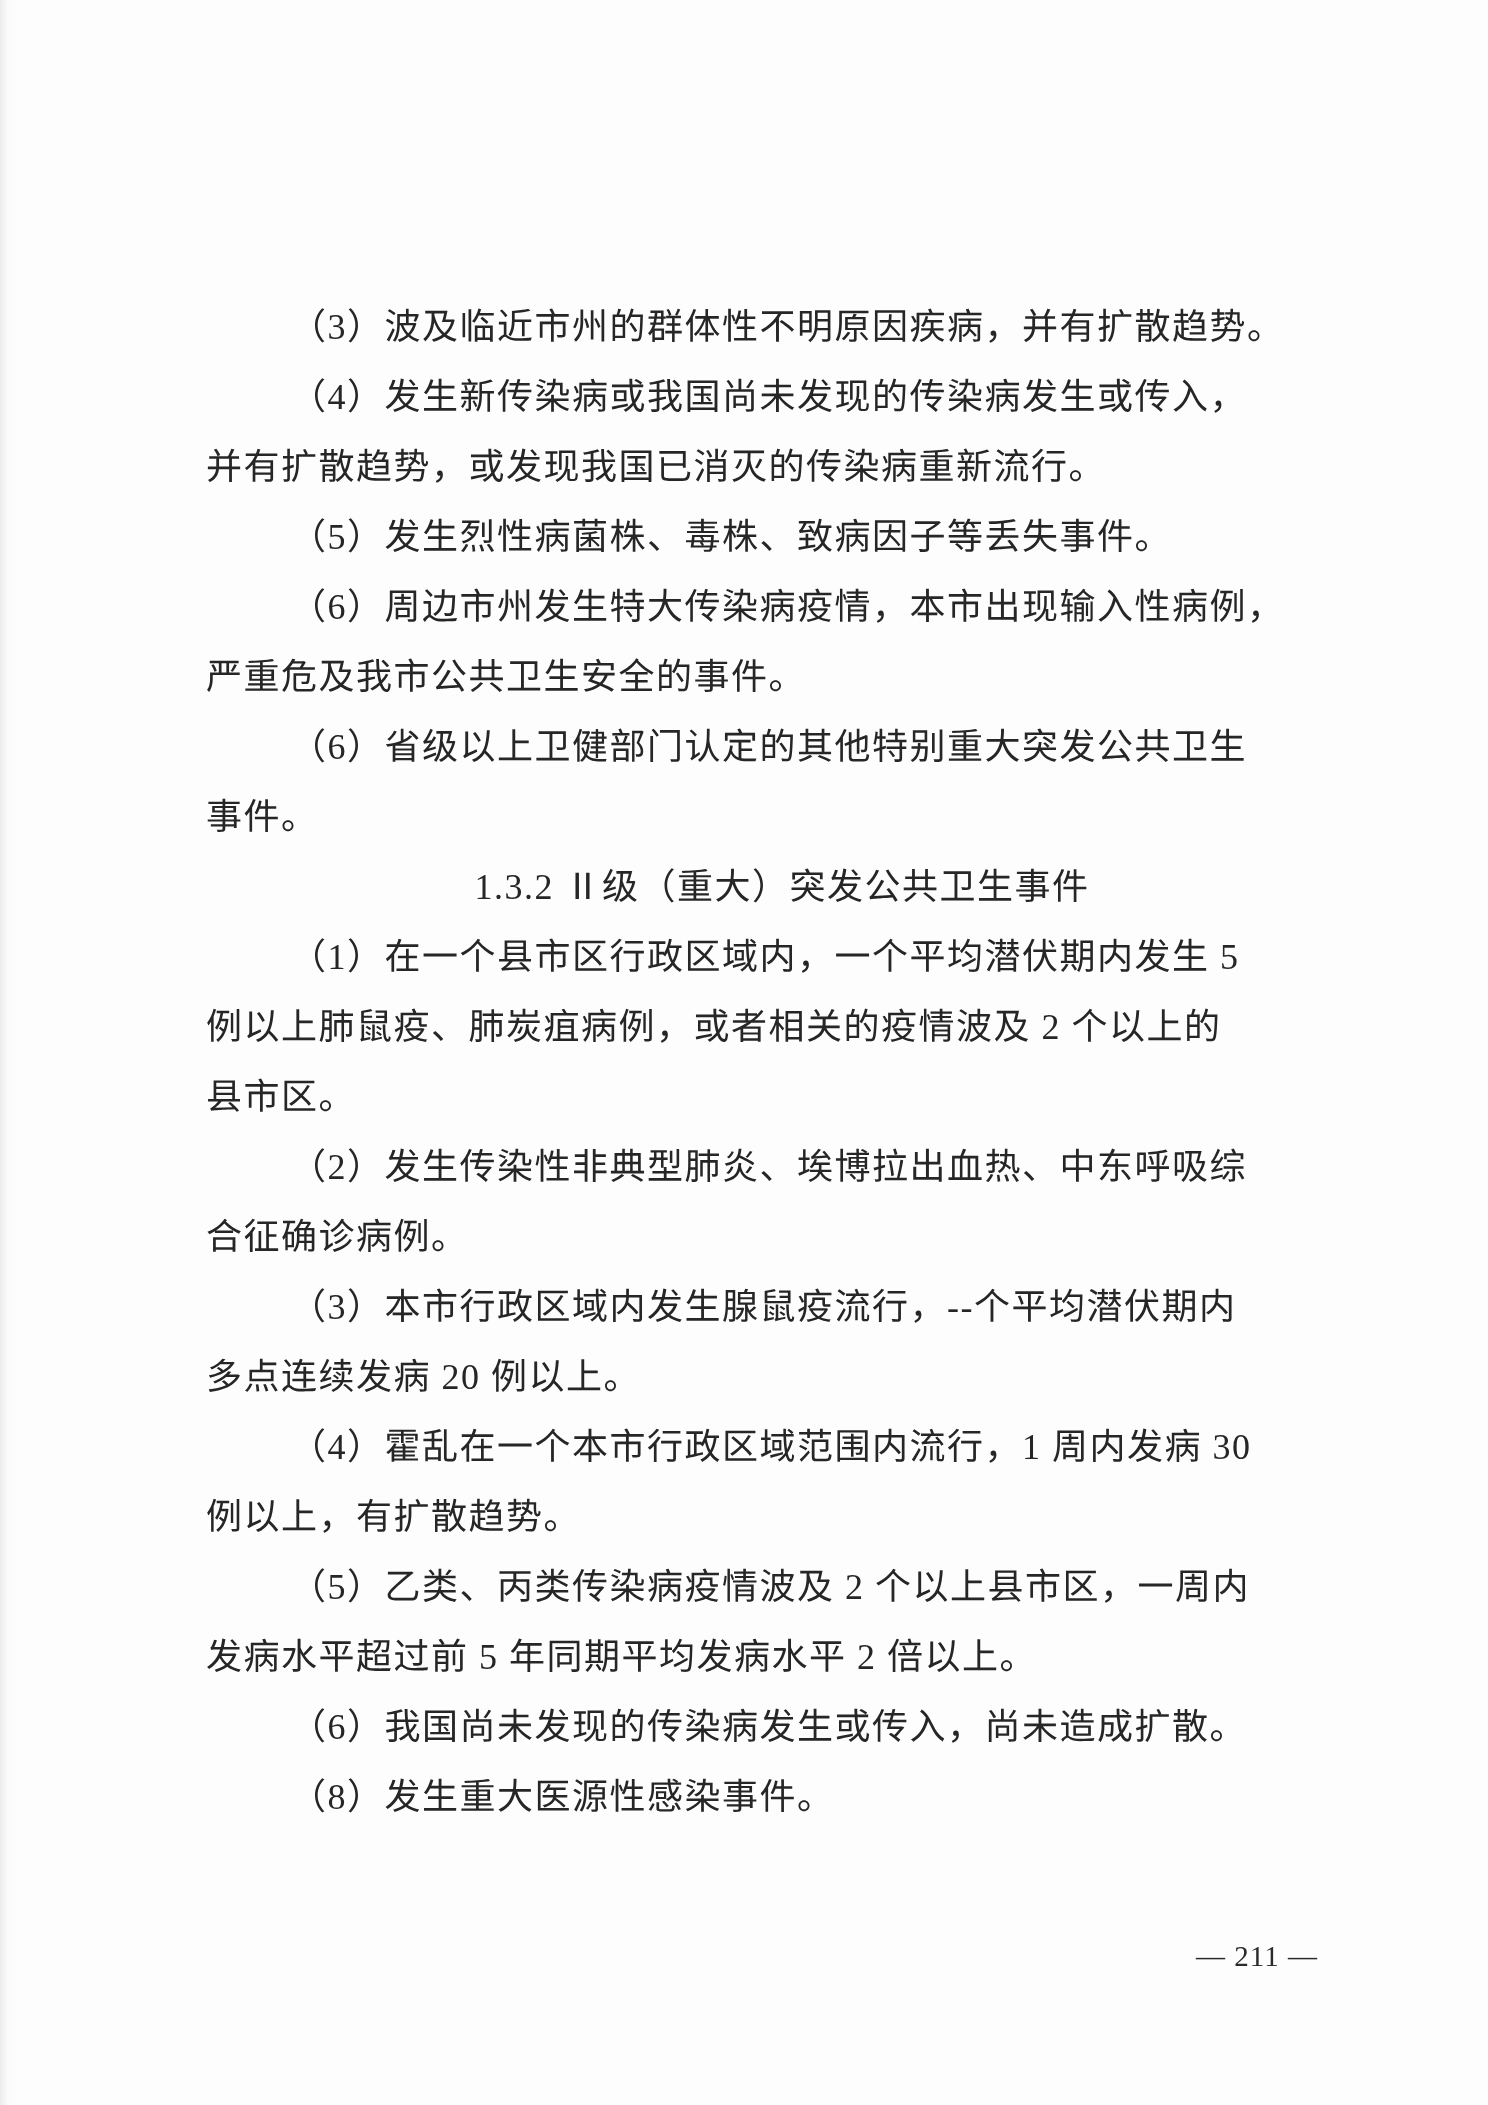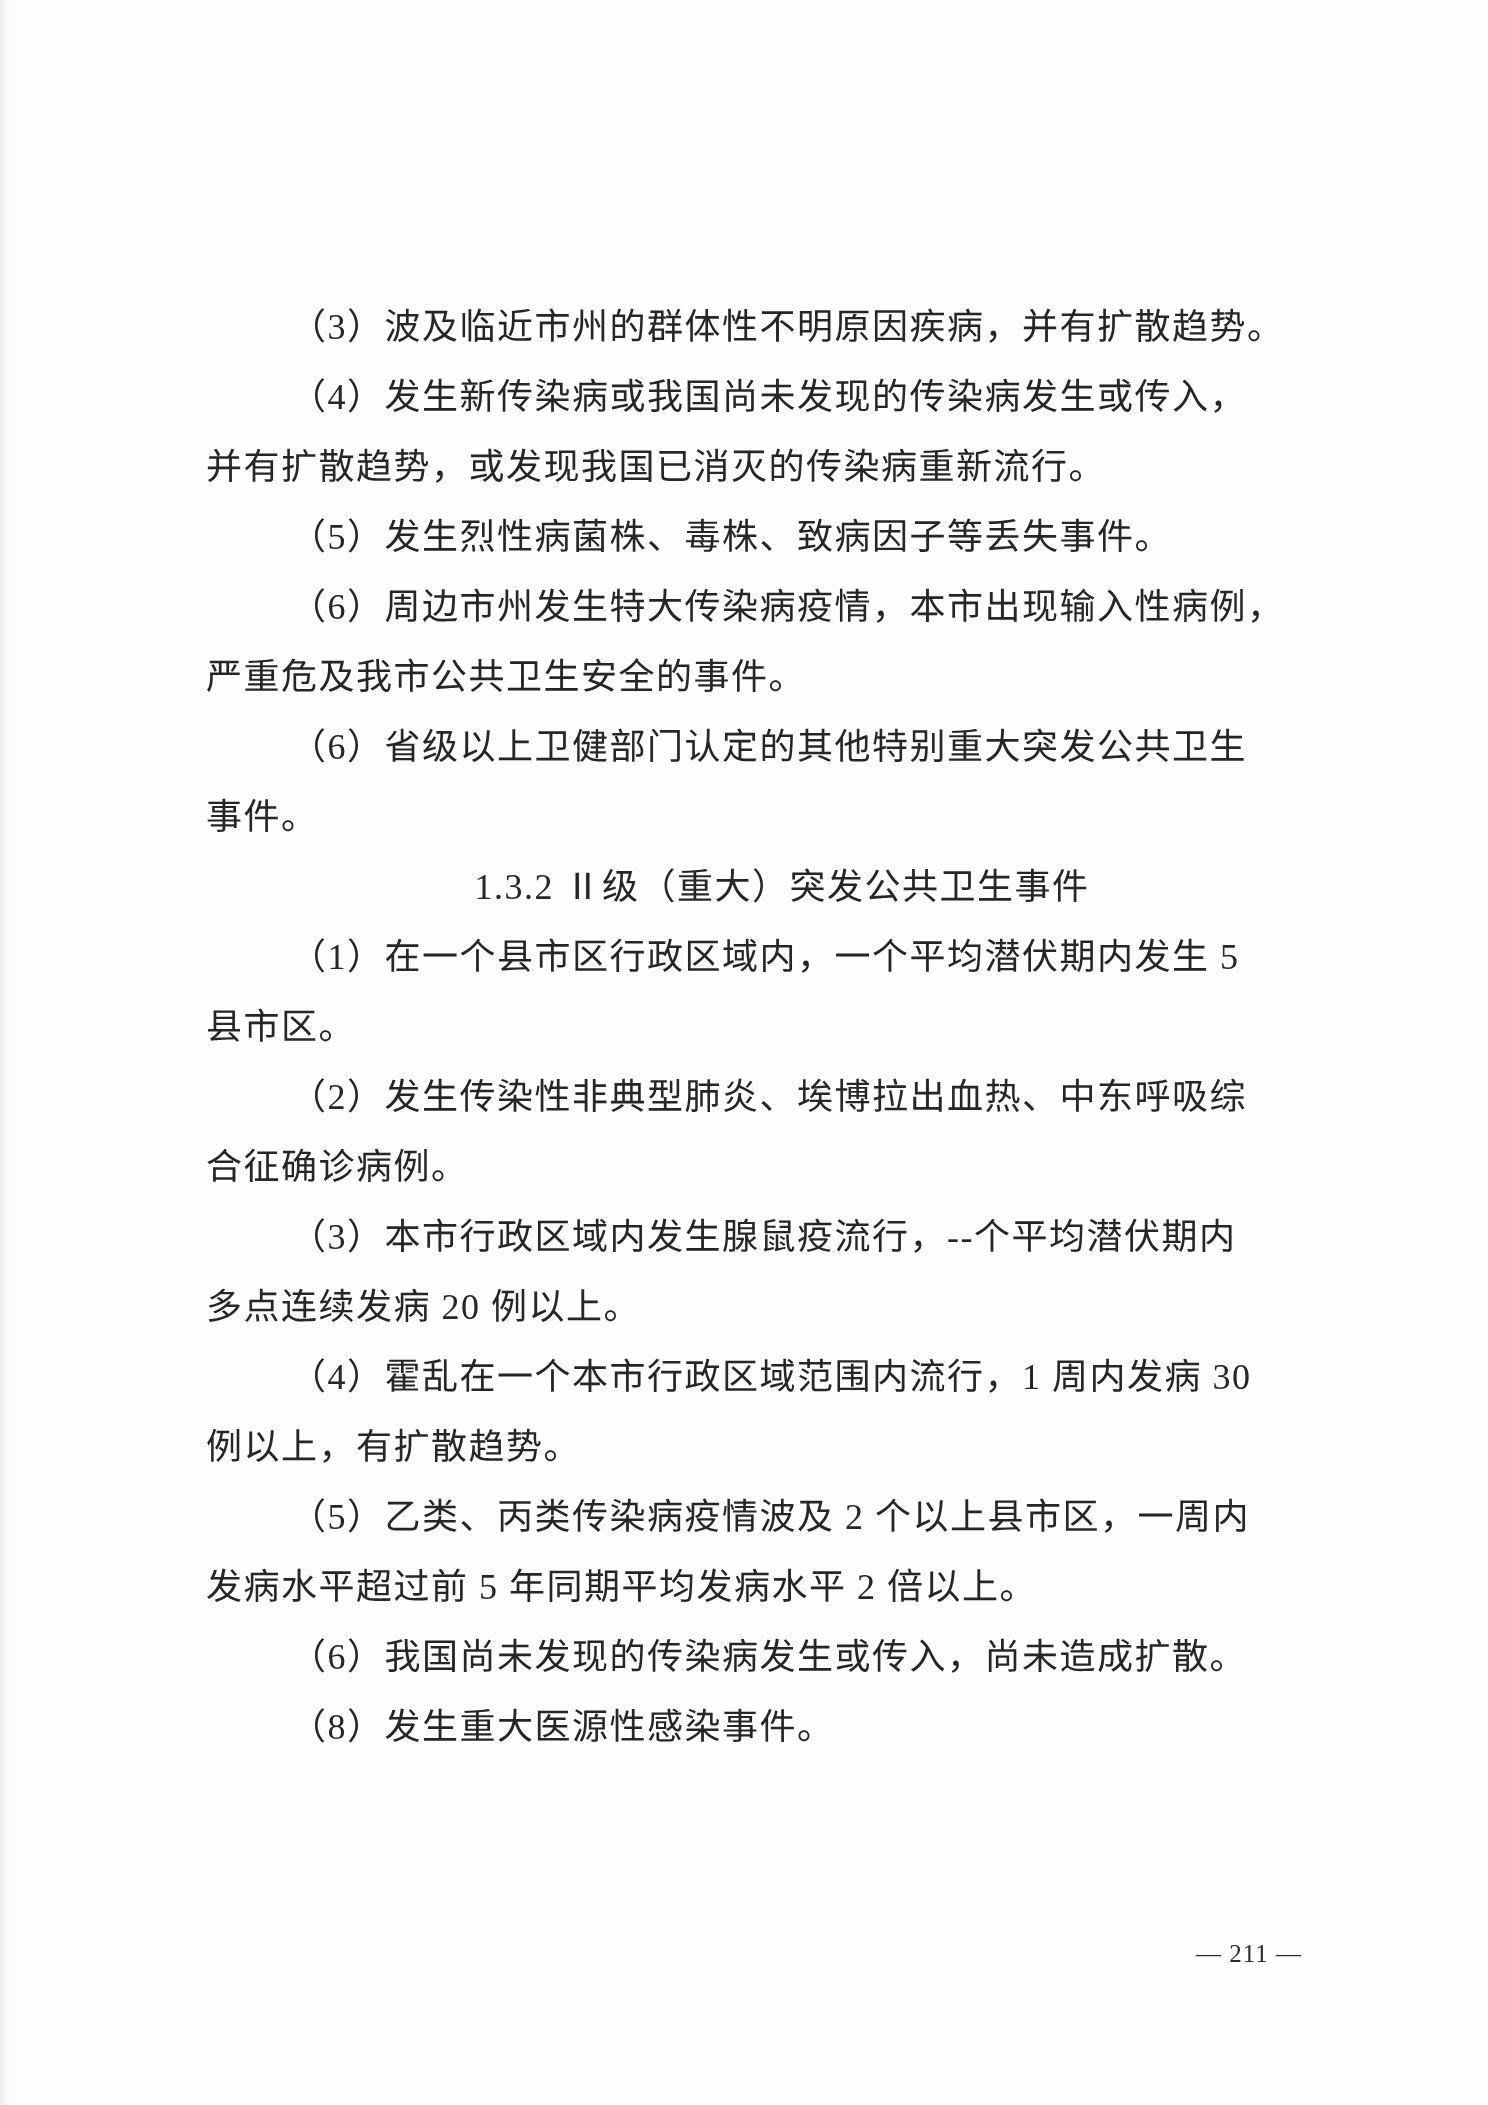--- a/index.html
+++ b/index.html
@@ -39,41 +39,42 @@
     text-indent: 84px;
   }
   .line.heading {
     text-indent: 60px;
     text-align: center;
   }
   .page-number {
     position: absolute;
     left: 1196px;
     top: 1940px;
-    font-size: 25px;
+    font-size: 29px;
     letter-spacing: 1px;
     color: #2b2b2b;
     font-family: "Liberation Serif", serif;
   }
 </style>
 </head>
 <body>
 
 <div class="scan-page">
   <div class="doc-body">
       <div class="line para">（3）波及临近市州的群体性不明原因疾病，并有扩散趋势。</div>
       <div class="line para">（4）发生新传染病或我国尚未发现的传染病发生或传入，</div>
       <div class="line ">并有扩散趋势，或发现我国已消灭的传染病重新流行。</div>
       <div class="line para">（5）发生烈性病菌株、毒株、致病因子等丢失事件。</div>
       <div class="line para">（6）周边市州发生特大传染病疫情，本市出现输入性病例，</div>
       <div class="line ">严重危及我市公共卫生安全的事件。</div>
       <div class="line para">（6）省级以上卫健部门认定的其他特别重大突发公共卫生</div>
       <div class="line ">事件。</div>
       <div class="line heading">1.3.2 Ⅱ级（重大）突发公共卫生事件</div>
       <div class="line para">（1）在一个县市区行政区域内，一个平均潜伏期内发生 5</div>
+      <div class="line ">例以上肺鼠疫、肺炭疽病例，或者相关的疫情波及 2 个以上的</div>
       <div class="line ">县市区。</div>
       <div class="line para">（2）发生传染性非典型肺炎、埃博拉出血热、中东呼吸综</div>
       <div class="line ">合征确诊病例。</div>
       <div class="line para">（3）本市行政区域内发生腺鼠疫流行，--个平均潜伏期内</div>
       <div class="line ">多点连续发病 20 例以上。</div>
       <div class="line para">（4）霍乱在一个本市行政区域范围内流行，1 周内发病 30</div>
       <div class="line ">例以上，有扩散趋势。</div>
       <div class="line para">（5）乙类、丙类传染病疫情波及 2 个以上县市区，一周内</div>
       <div class="line ">发病水平超过前 5 年同期平均发病水平 2 倍以上。</div>
       <div class="line para">（6）我国尚未发现的传染病发生或传入，尚未造成扩散。</div>

